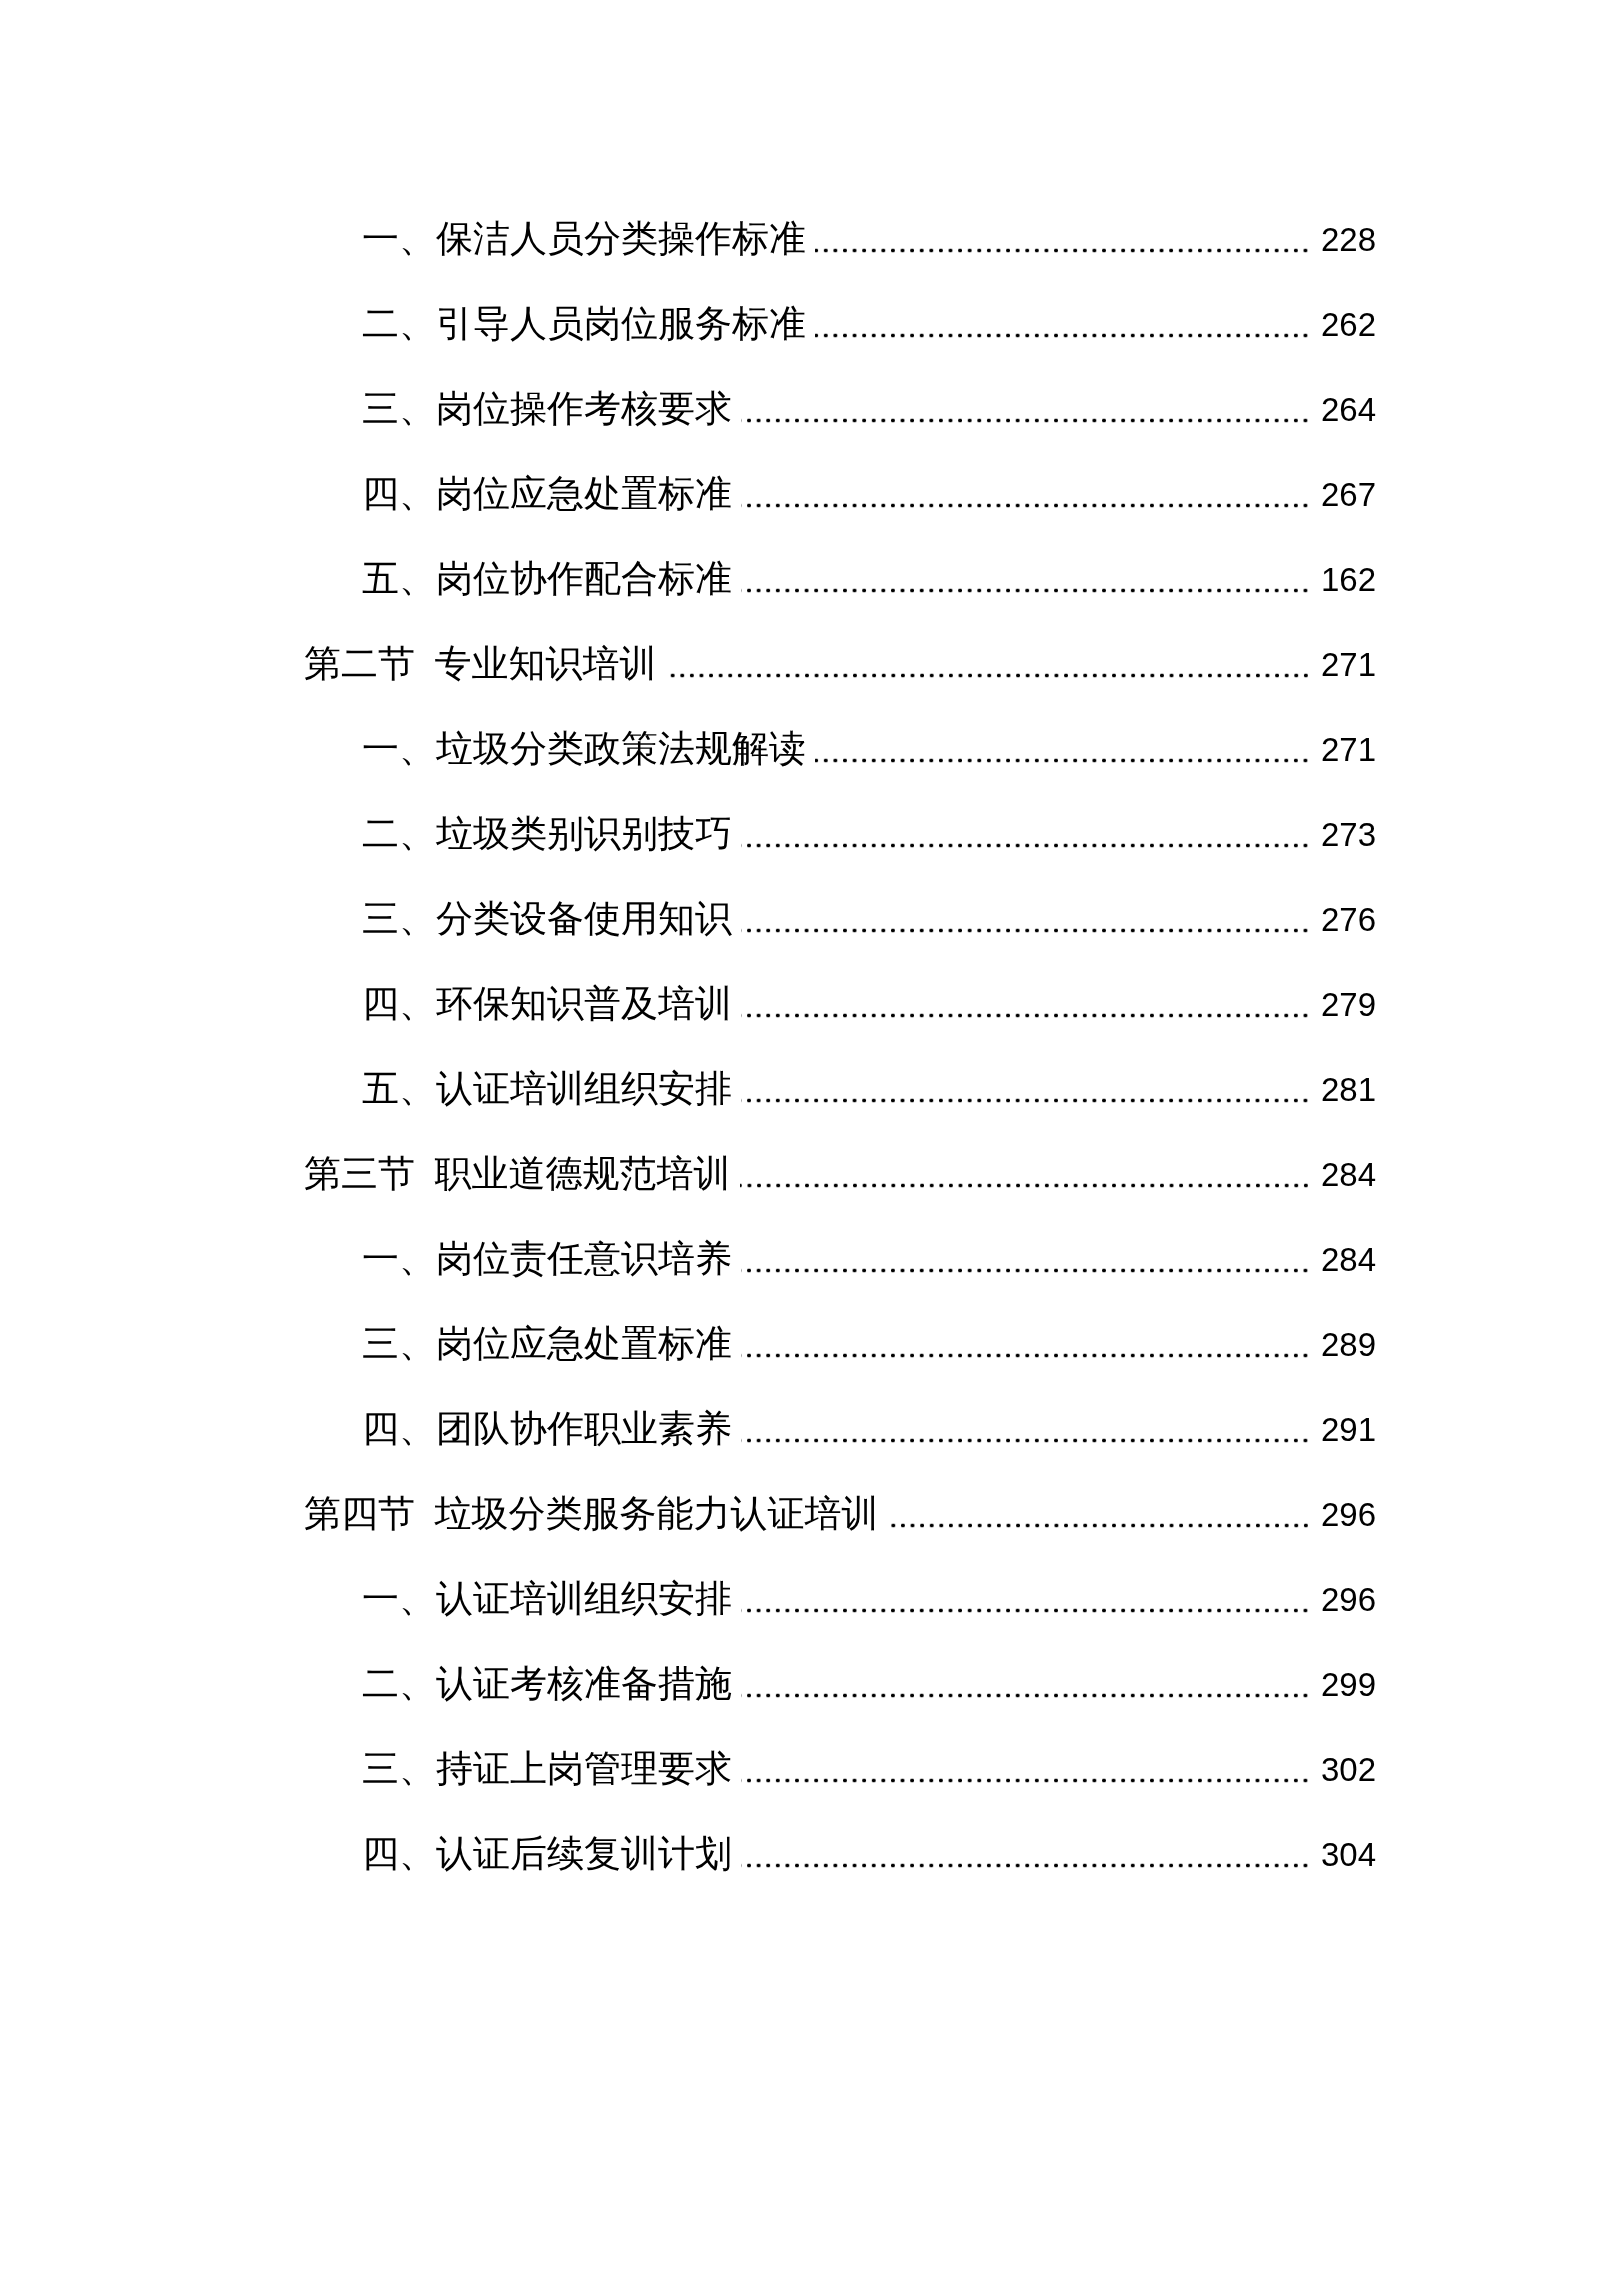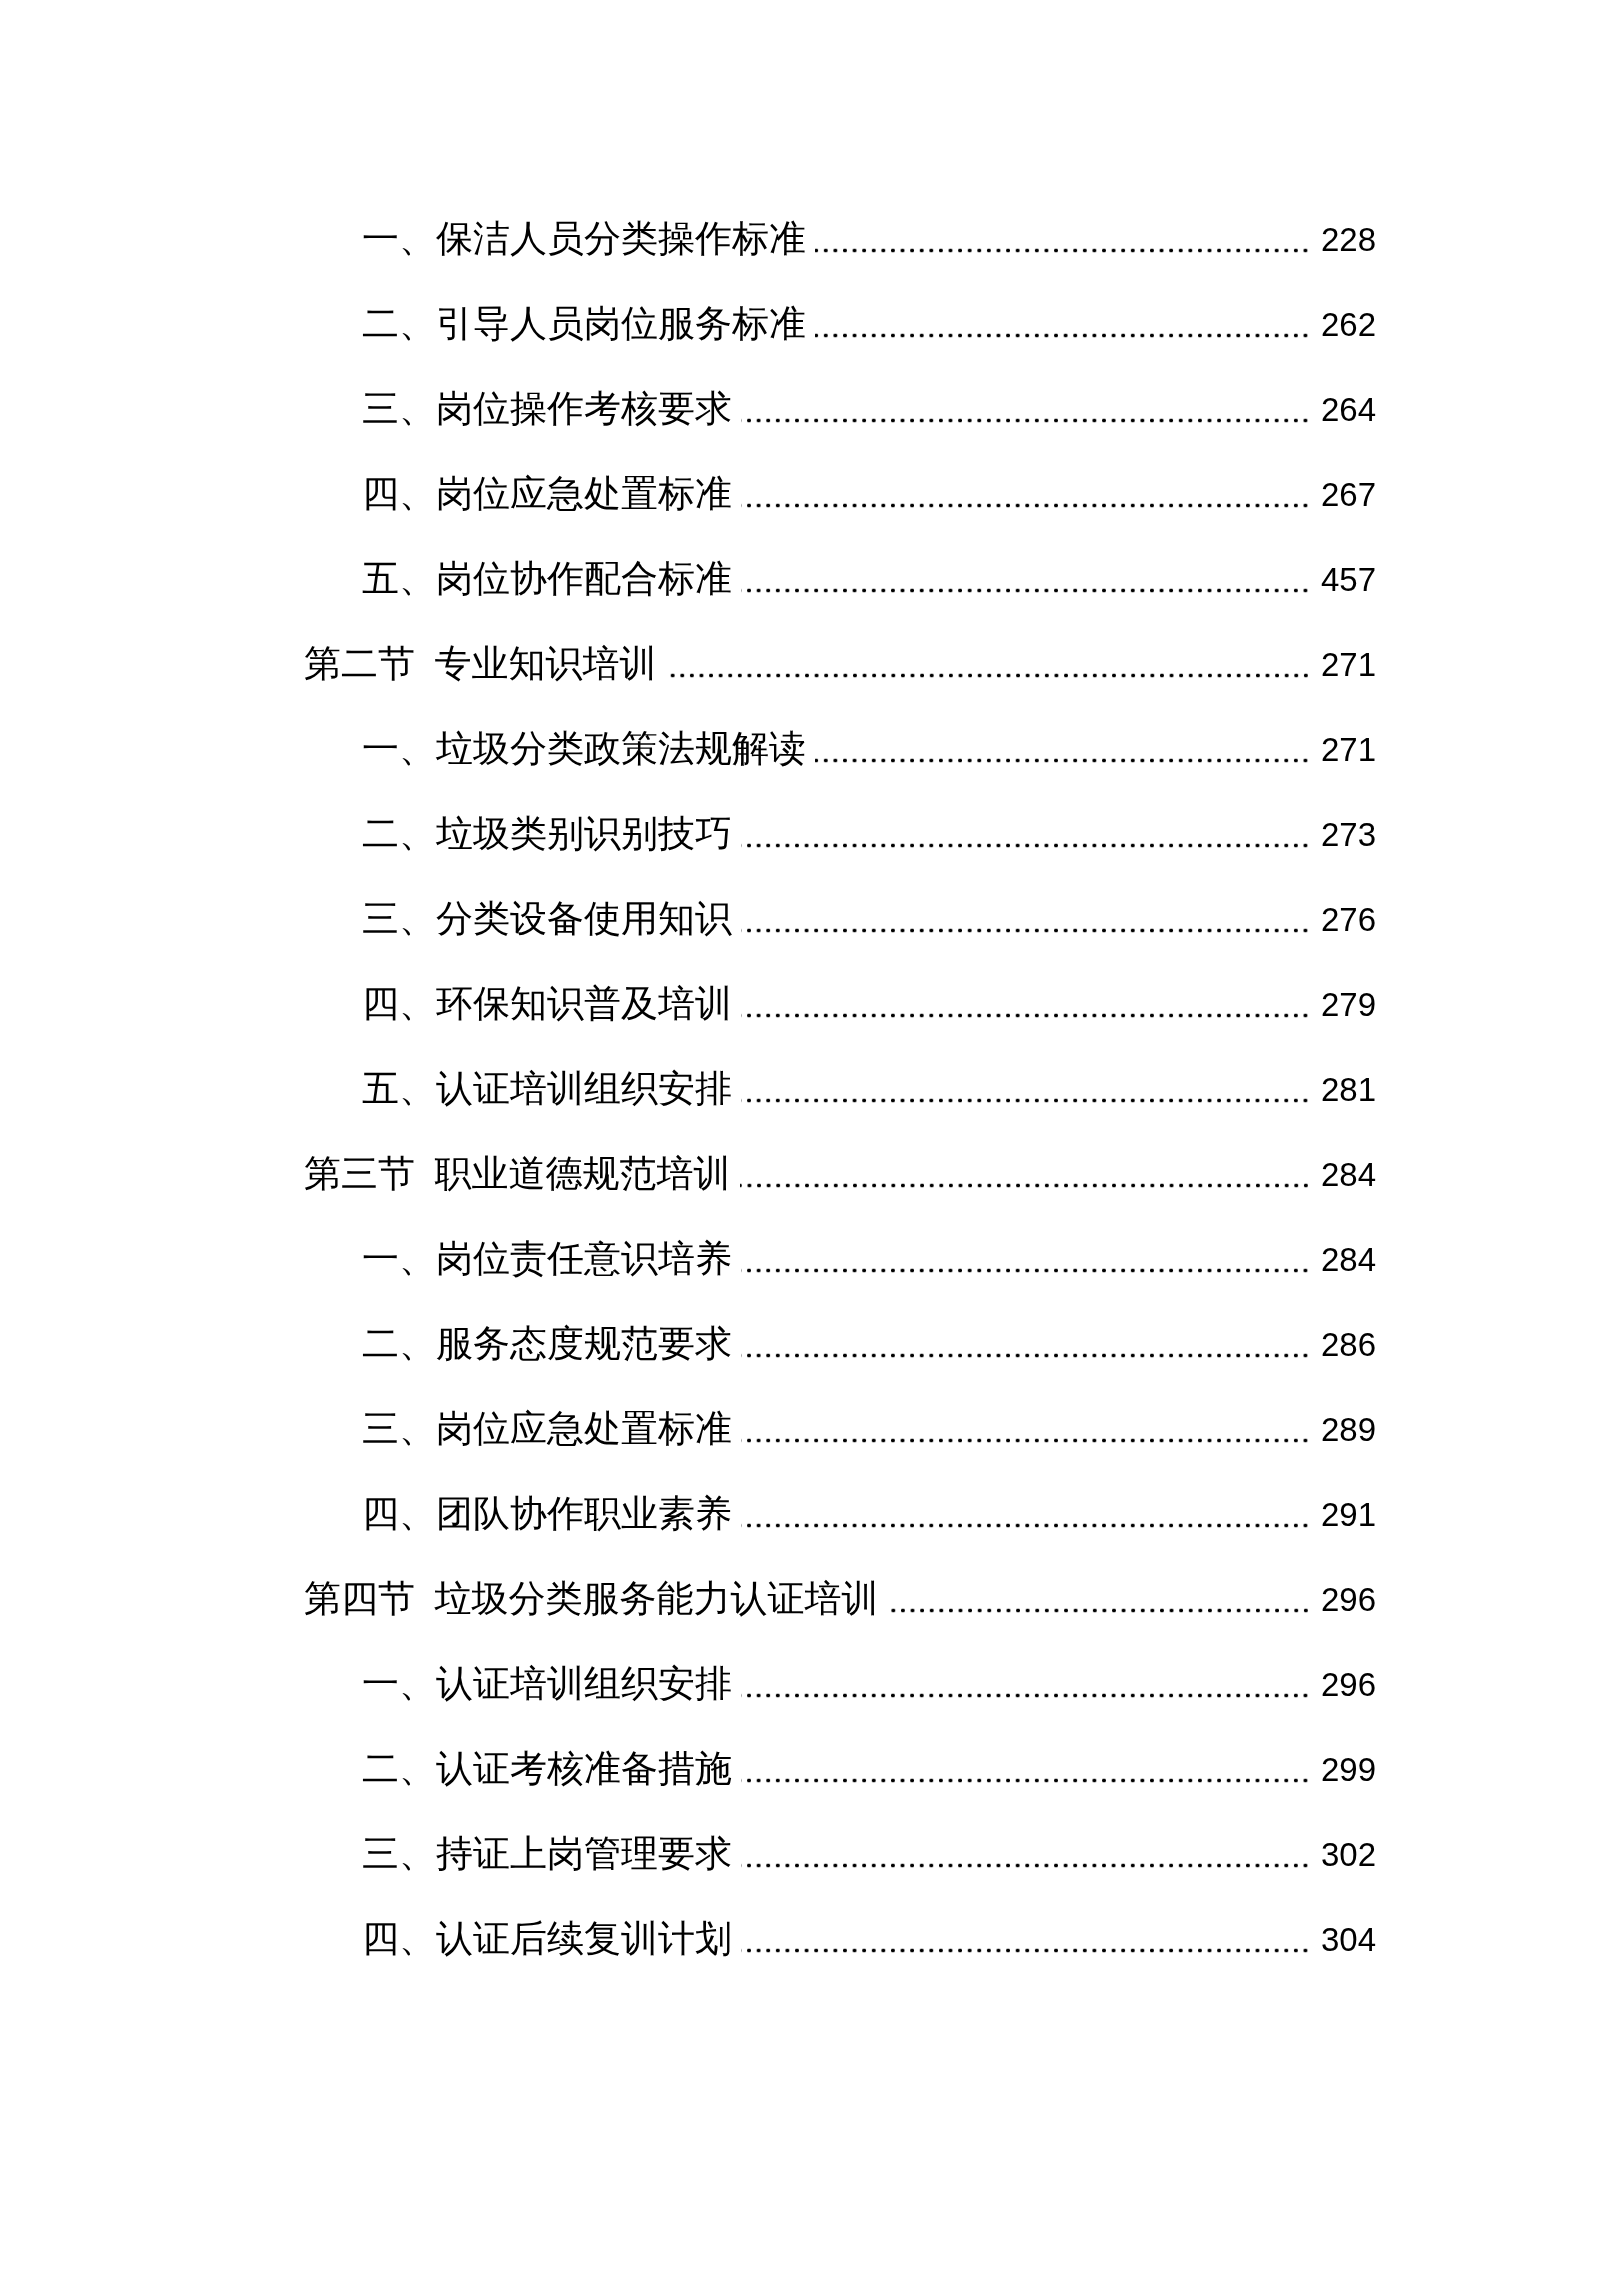--- a/index.html
+++ b/index.html
@@ -96,21 +96,21 @@
 
     <div class="toc-row level-2">
       <span class="toc-title">四、岗位应急处置标准</span>
       <span class="toc-leader"></span>
       <span class="toc-page">267</span>
     </div>
 
     <div class="toc-row level-2">
       <span class="toc-title">五、岗位协作配合标准</span>
       <span class="toc-leader"></span>
-      <span class="toc-page">457</span>
+      <span class="toc-page">162</span>
     </div>
 
     <div class="toc-row level-1">
       <span class="toc-title">
         <span class="section-no">第二节</span>
         <span>专业知识培训</span>
       </span>
       <span class="toc-leader"></span>
       <span class="toc-page">271</span>
     </div>
@@ -153,25 +153,20 @@
       <span class="toc-leader"></span>
       <span class="toc-page">284</span>
     </div>
 
     <div class="toc-row level-2">
       <span class="toc-title">一、岗位责任意识培养</span>
       <span class="toc-leader"></span>
       <span class="toc-page">284</span>
     </div>
 
-    <div class="toc-row level-2">
-      <span class="toc-title">二、服务态度规范要求</span>
-      <span class="toc-leader"></span>
-      <span class="toc-page">286</span>
-    </div>
 
     <div class="toc-row level-2">
       <span class="toc-title">三、岗位应急处置标准</span>
       <span class="toc-leader"></span>
       <span class="toc-page">289</span>
     </div>
 
     <div class="toc-row level-2">
       <span class="toc-title">四、团队协作职业素养</span>
       <span class="toc-leader"></span>

